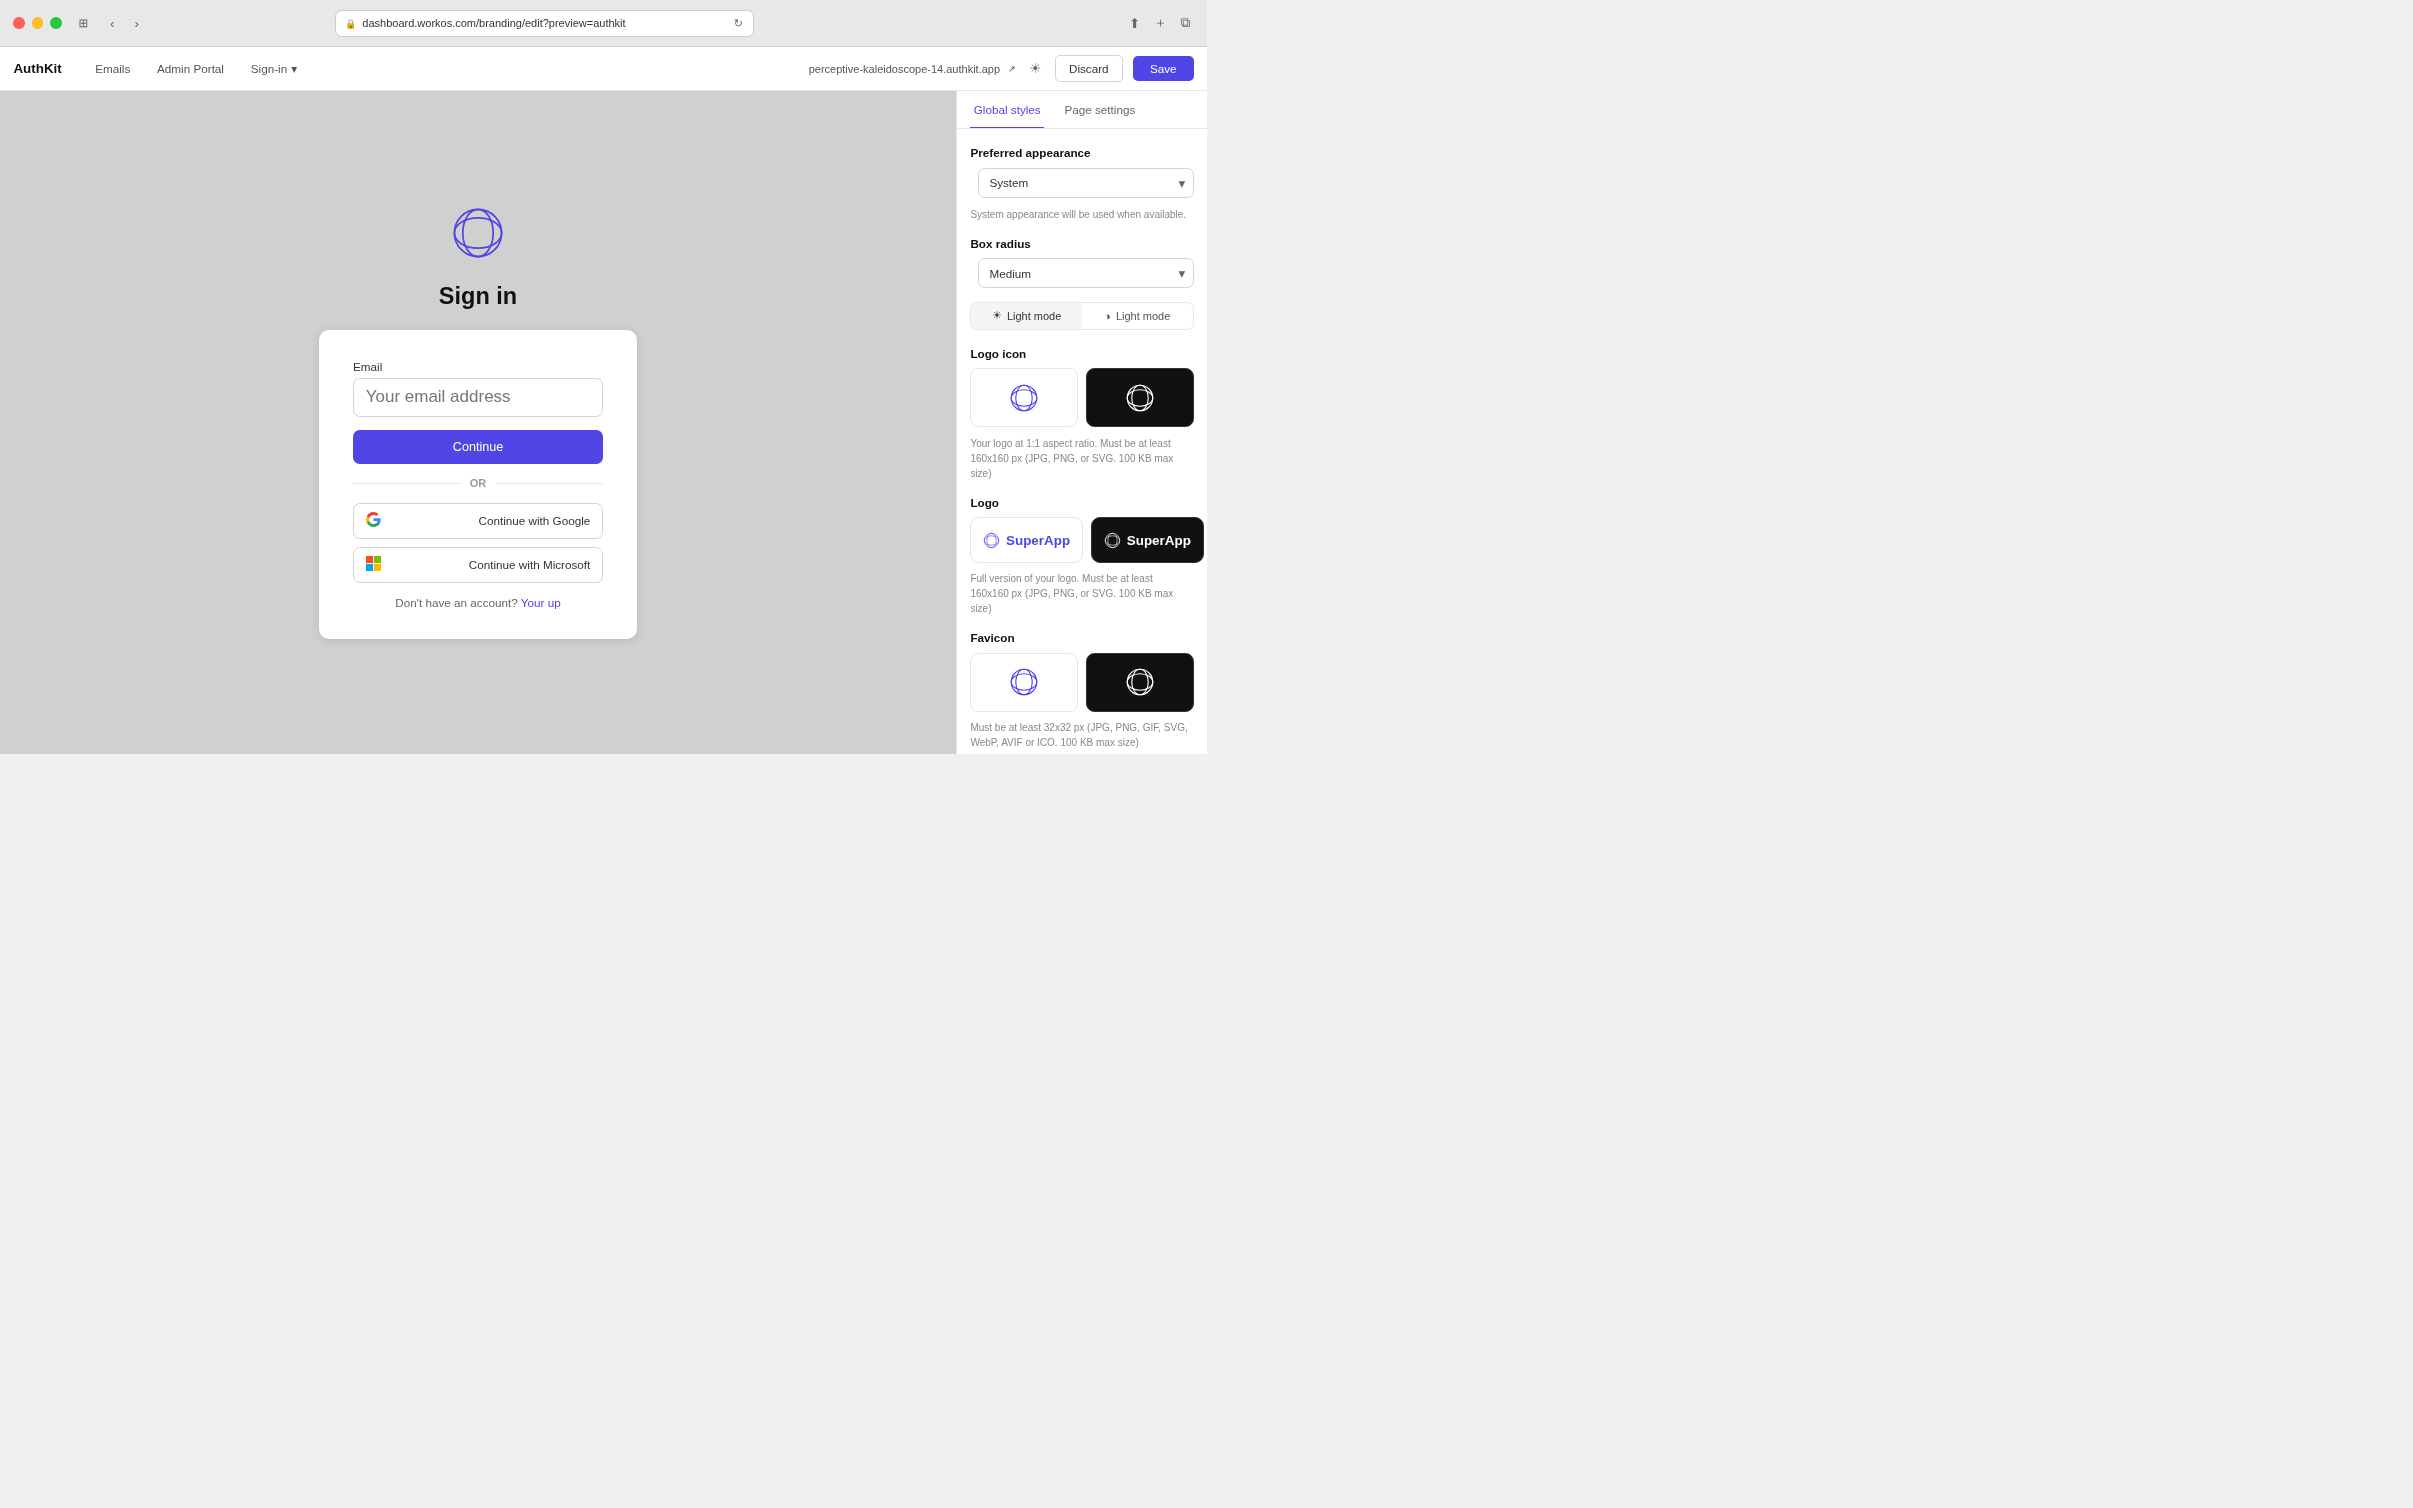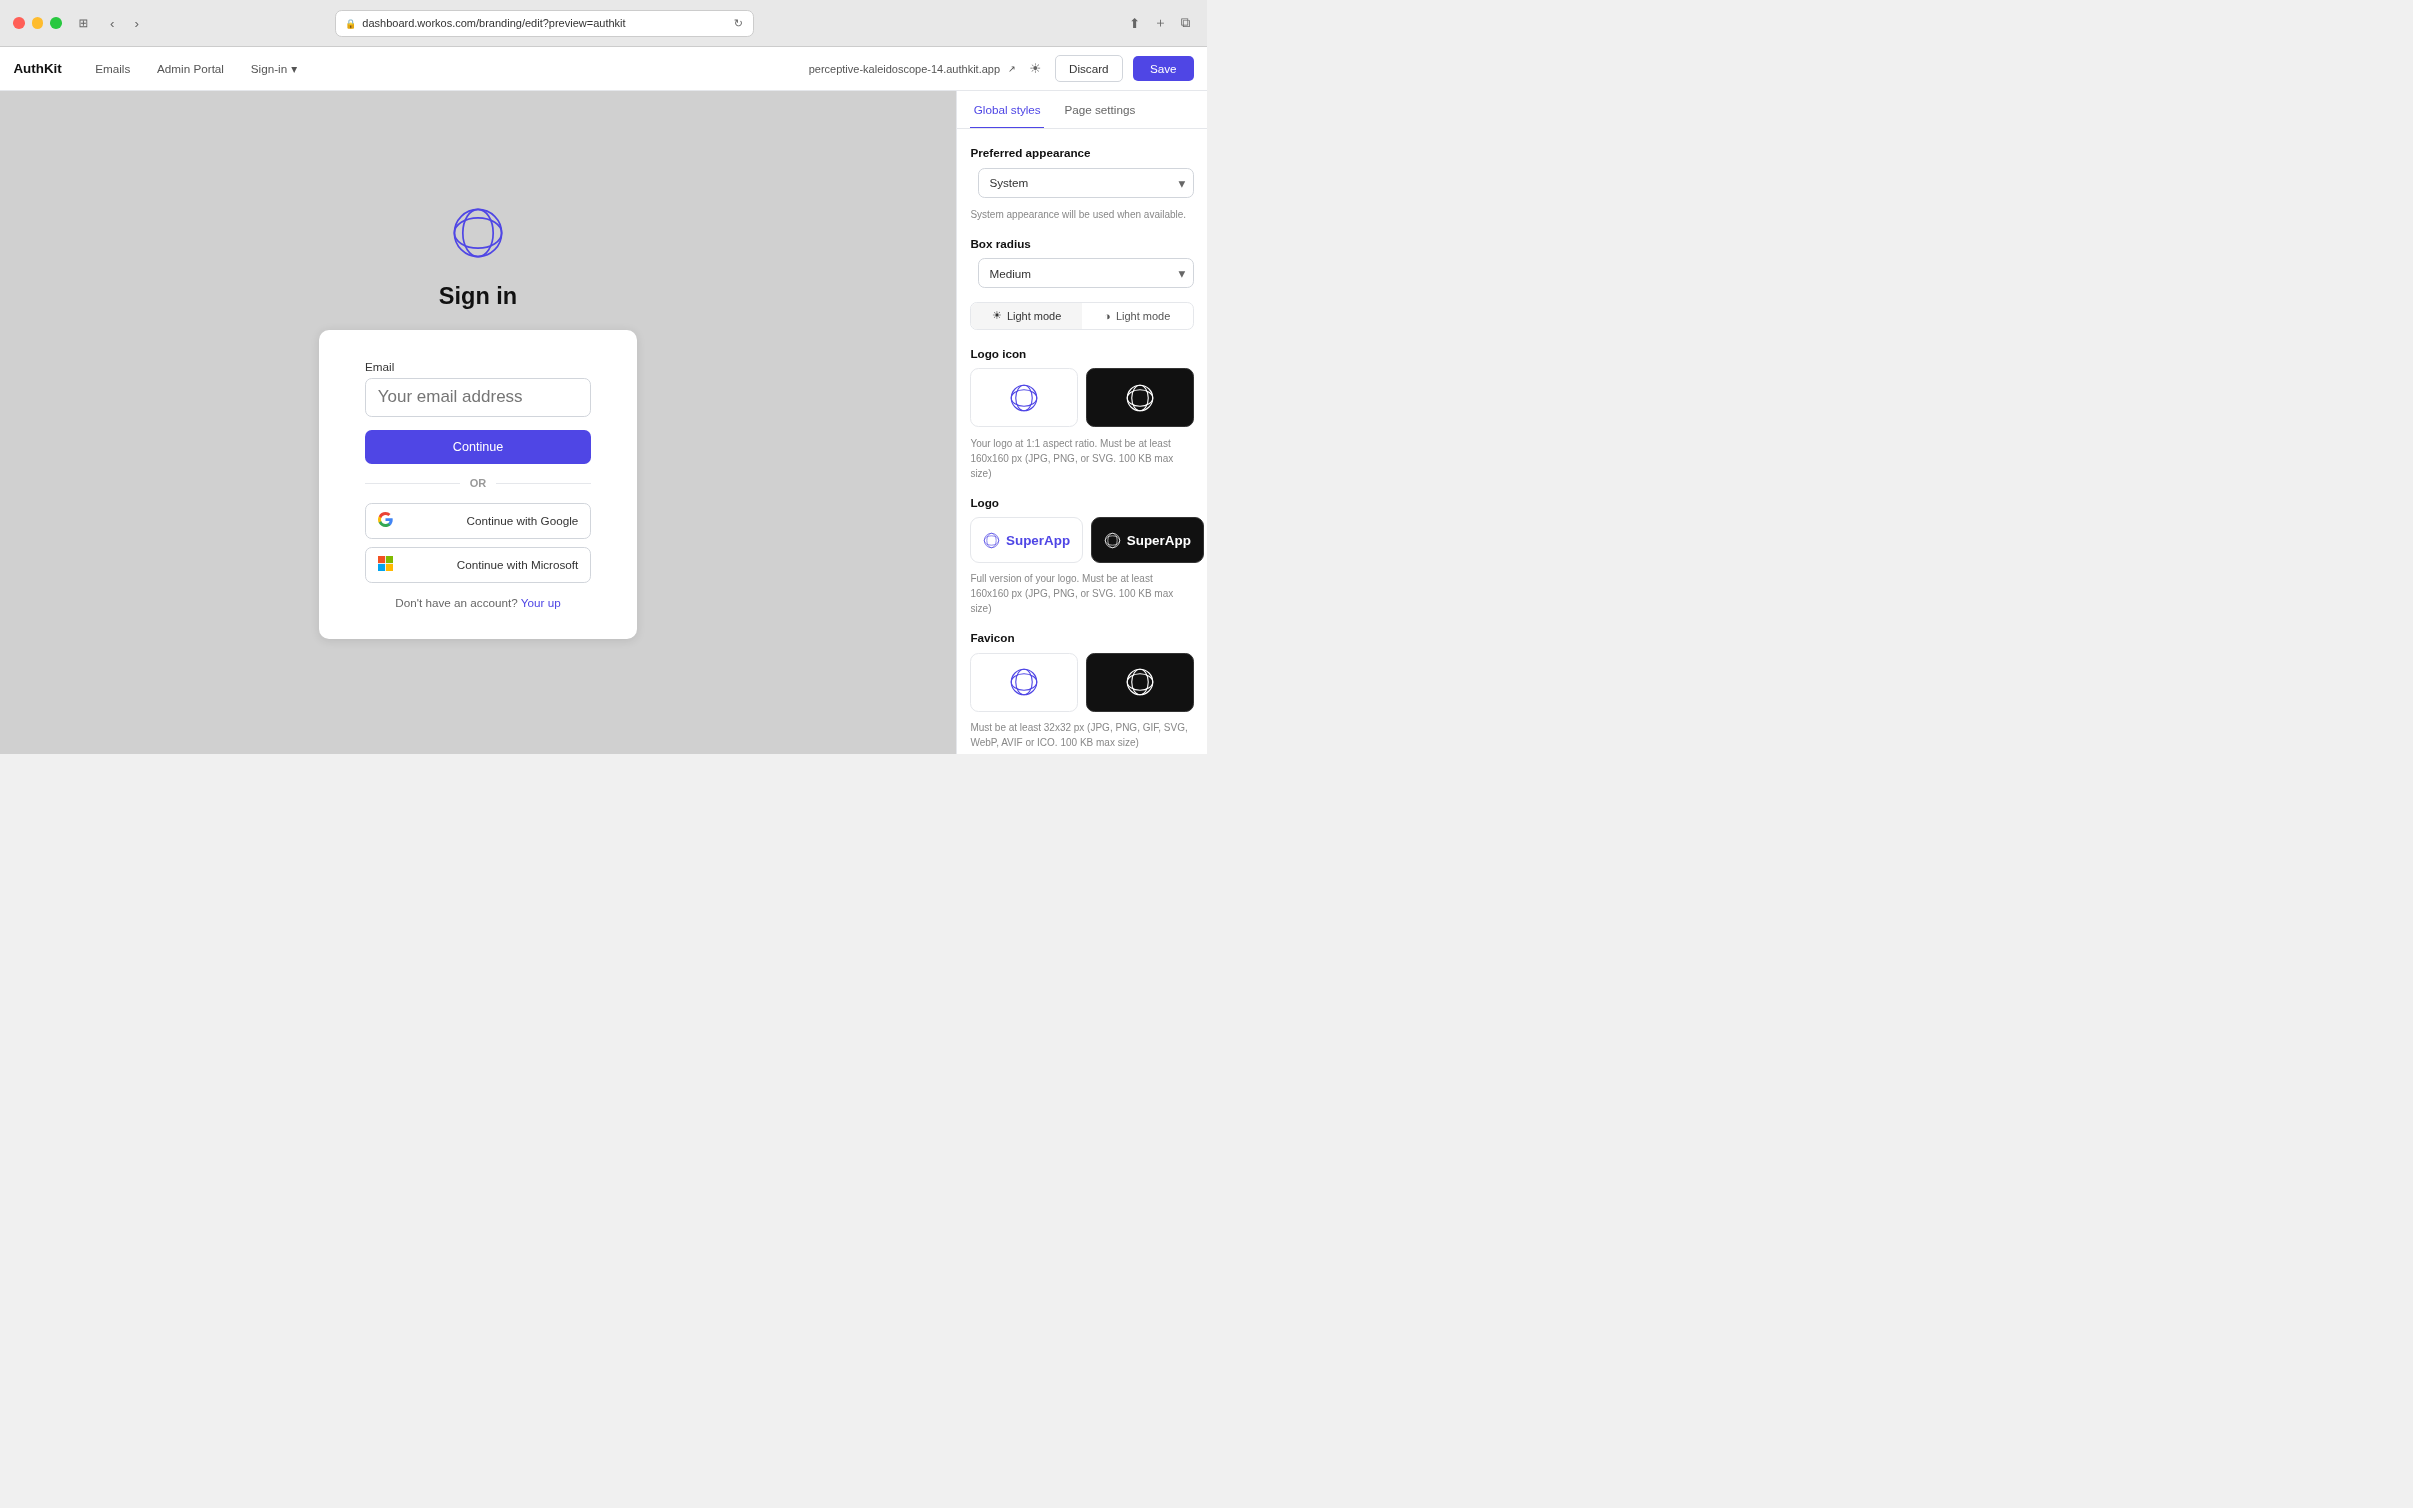--- a/index.html
+++ b/index.html
@@ -151,21 +151,21 @@
       height: 54px;
     }
     .signin-title {
       font-size: 23.5px;
       font-weight: 600;
       color: #111;
     }
     .signin-card {
       background: white;
       border-radius: 10px;
-      padding: 30px 46px;
+      padding: 30px 34px;
       width: 318px;
       box-shadow: 0 1.7px 10px rgba(0,0,0,0.1);
     }
     .form-group { margin-bottom: 13.4px; }
     .form-label {
       display: block;
       font-size: 11.7px;
       font-weight: 500;
       color: #333;
       margin-bottom: 5px;

